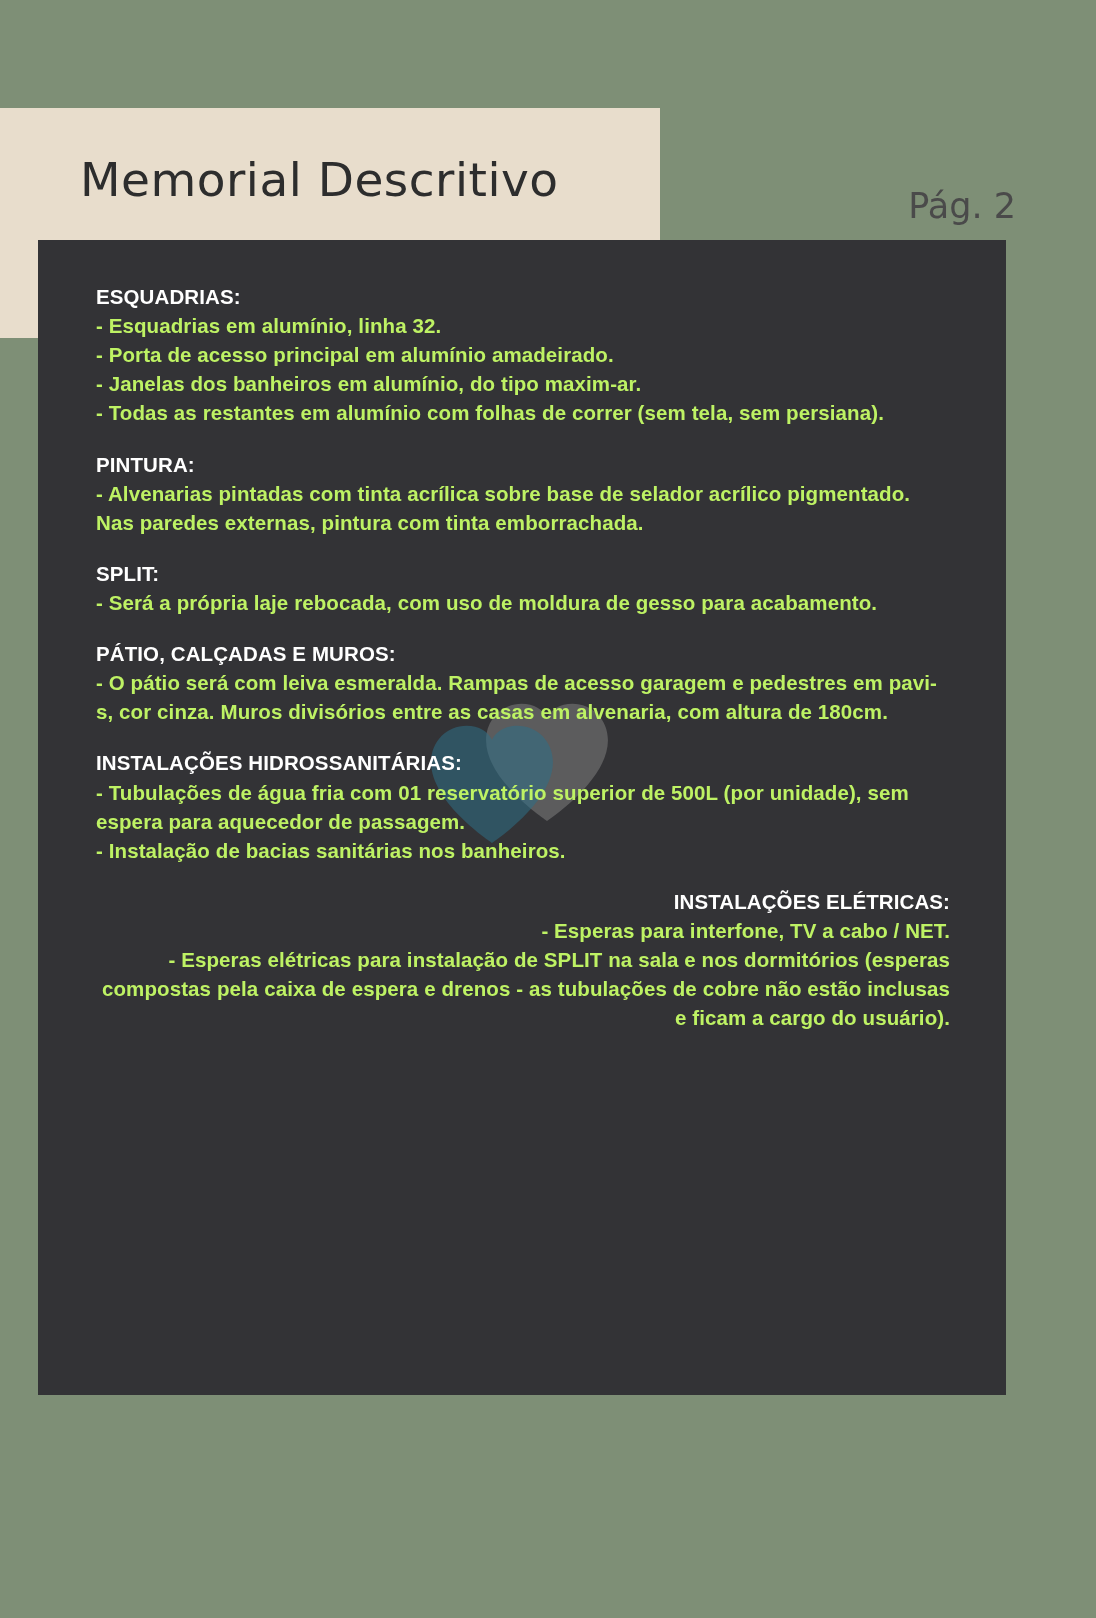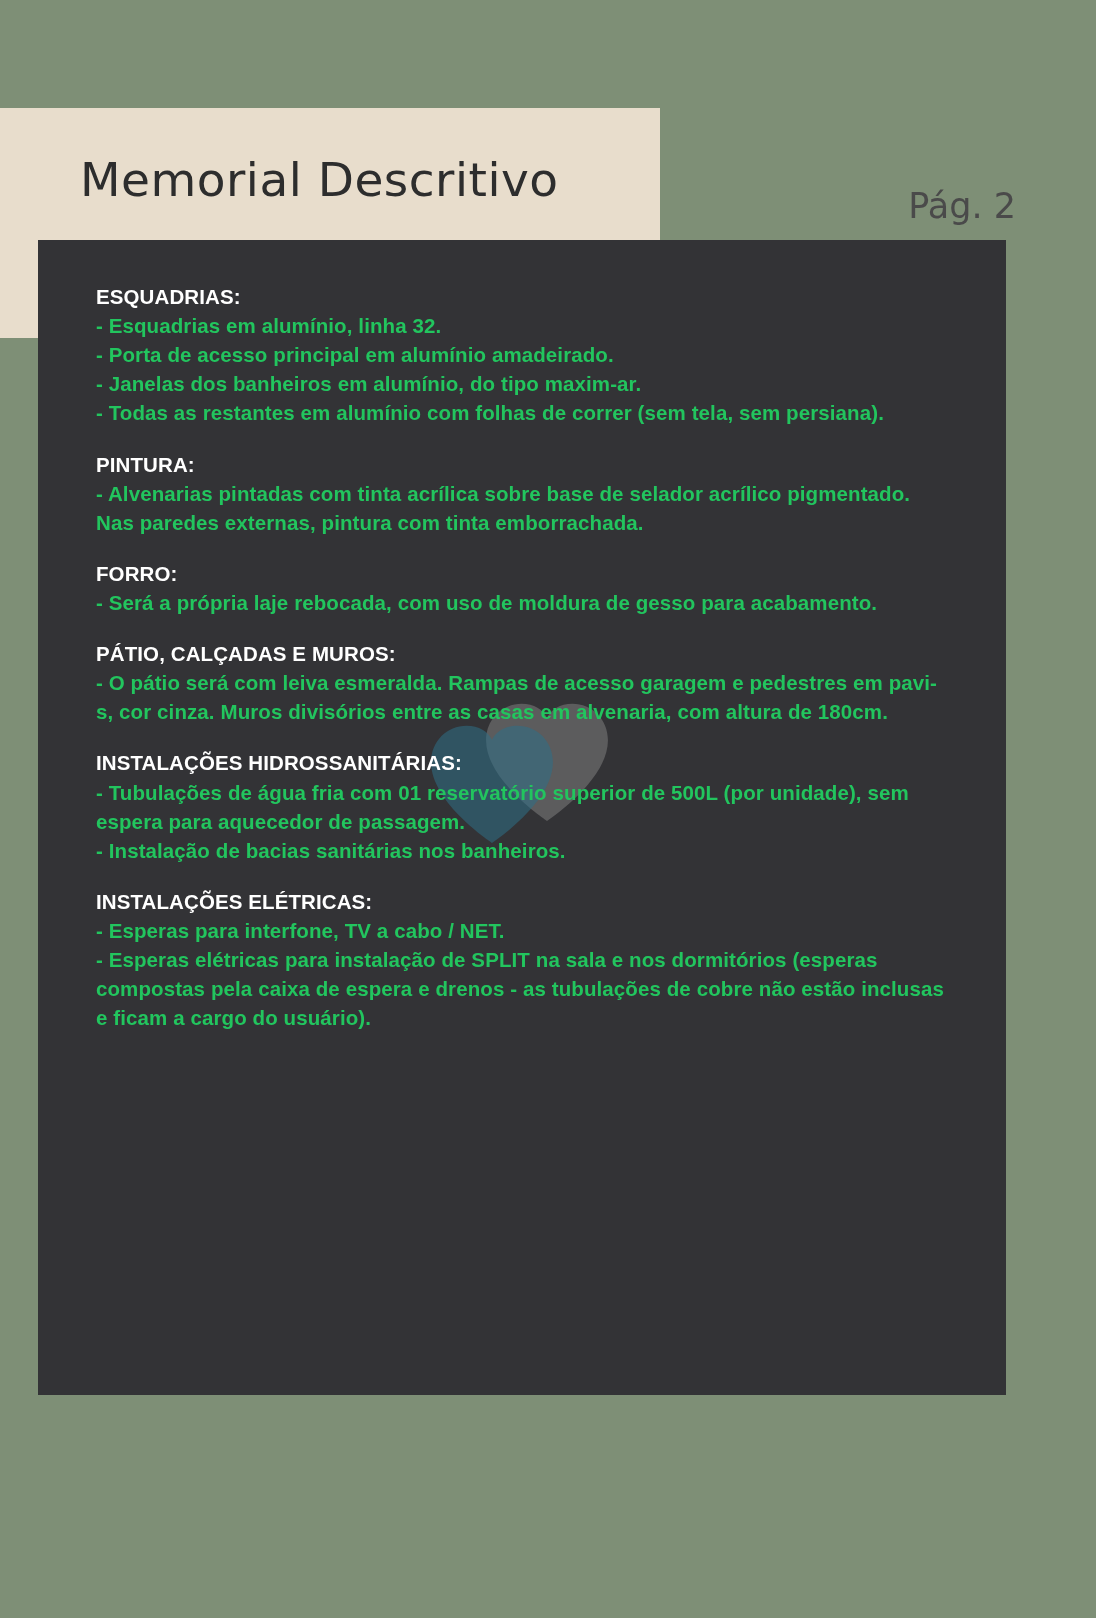--- a/index.html
+++ b/index.html
@@ -72,32 +72,32 @@
   }
   .wm-heart {
     position: absolute;
     width: 150px;
     height: 150px;
   }
   .wm-heart svg { width: 100%; height: 100%; display: block; }
 
   
   .section { margin-bottom: 22px; }
-  .section:last-child { margin-bottom: 8px; }
+  .section:last-child { margin-bottom: 8px; text-align: right; }
   .sec-head {
     color: #ffffff;
     font-size: 20.5px;
     font-weight: bold;
     line-height: 1.42;
     letter-spacing: 0.1px;
     position: relative;
     z-index: 2;
   }
   .sec-line {
-    color: #22c55e;
+    color: #bef264;
     font-size: 20.5px;
     font-weight: bold;
     line-height: 1.42;
     letter-spacing: 0.1px;
     position: relative;
     z-index: 2;
   }
 </style>
 </head>
 <body>
@@ -128,21 +128,21 @@
     <div class="sec-line">- Janelas dos banheiros em alumínio, do tipo maxim-ar.</div>
     <div class="sec-line">- Todas as restantes em alumínio com folhas de correr (sem tela, sem persiana).</div>
   </div>
 
   <div class="section">
     <div class="sec-head">PINTURA:</div>
     <div class="sec-line">- Alvenarias pintadas com tinta acrílica sobre base de selador acrílico pigmentado. Nas paredes externas, pintura com tinta emborrachada.</div>
   </div>
 
   <div class="section">
-    <div class="sec-head">FORRO:</div>
+    <div class="sec-head">SPLIT:</div>
     <div class="sec-line">- Será a própria laje rebocada, com uso de moldura de gesso para acabamento.</div>
   </div>
 
 
   <div class="section">
     <div class="sec-head">PÁTIO, CALÇADAS E MUROS:</div>
     <div class="sec-line">- O pátio será com leiva esmeralda. Rampas de acesso garagem e pedestres em pavi-s, cor cinza. Muros divisórios entre as casas em alvenaria, com altura de 180cm.</div>
   </div>
 
   <div class="section">

